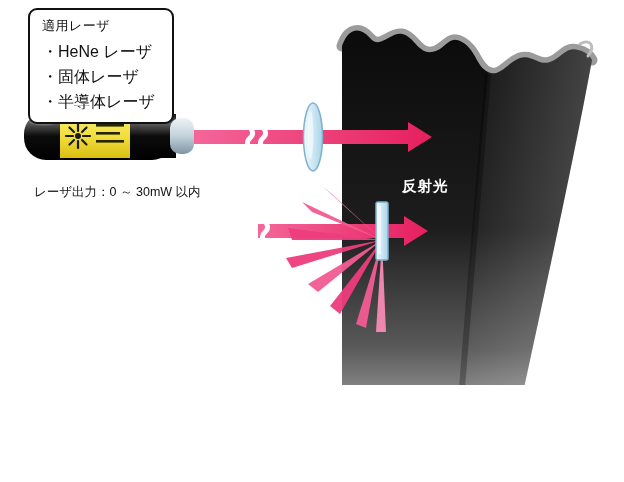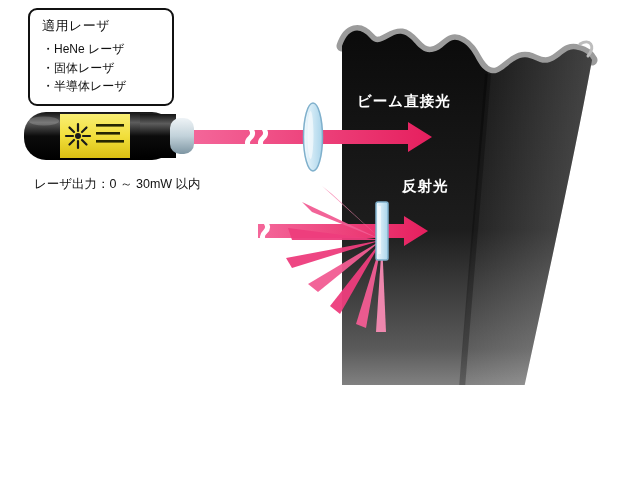--- a/index.html
+++ b/index.html
@@ -7,23 +7,23 @@
     position:relative;width:624px;height:385px;background:#fff;overflow:hidden;
     font-family:"Liberation Sans","DejaVu Sans",sans-serif;color:#111;
   }
   .stage svg{position:absolute;left:0;top:0;}
   .callout{
     position:absolute;left:28px;top:8px;width:146px;
     background:#fff;border:2px solid #111;border-radius:9px;
     padding:7px 10px 8px 12px;box-sizing:border-box;z-index:5;
   }
   .callout-title{font-size:13px;margin-bottom:5px;letter-spacing:.5px;}
-  .callout-item{font-size:12px;line-height:1.55;white-space:nowrap;}
+  .callout-item{font-size:16px;line-height:1.55;white-space:nowrap;}
   .output-label{
-    position:absolute;left:34px;top:176px;font-size:12.5px;z-index:5;white-space:nowrap;
+    position:absolute;left:34px;top:184px;font-size:12.5px;z-index:5;white-space:nowrap;
   }
   .beam-label{
     position:absolute;color:#fff;font-weight:bold;font-size:14.5px;z-index:6;
     white-space:nowrap;letter-spacing:1px;
   }
   .beam-label.direct{left:357px;top:92px;}
   .beam-label.reflected{left:402px;top:177px;text-align:right;}
 </style>
 </head>
 <body>
@@ -149,16 +149,15 @@
   </svg>
 
   <div class="callout">
     <div class="callout-title">適用レーザ</div>
     <div class="callout-item">・HeNe レーザ</div>
     <div class="callout-item">・固体レーザ</div>
     <div class="callout-item">・半導体レーザ</div>
   </div>
 
   <div class="output-label">レーザ出力：0 ～ 30mW 以内</div>
-  <div class="beam-label direct">ビーム直接光</div>
   <div class="beam-label reflected">反射光</div>
 
 </div>
 
 </body></html>

